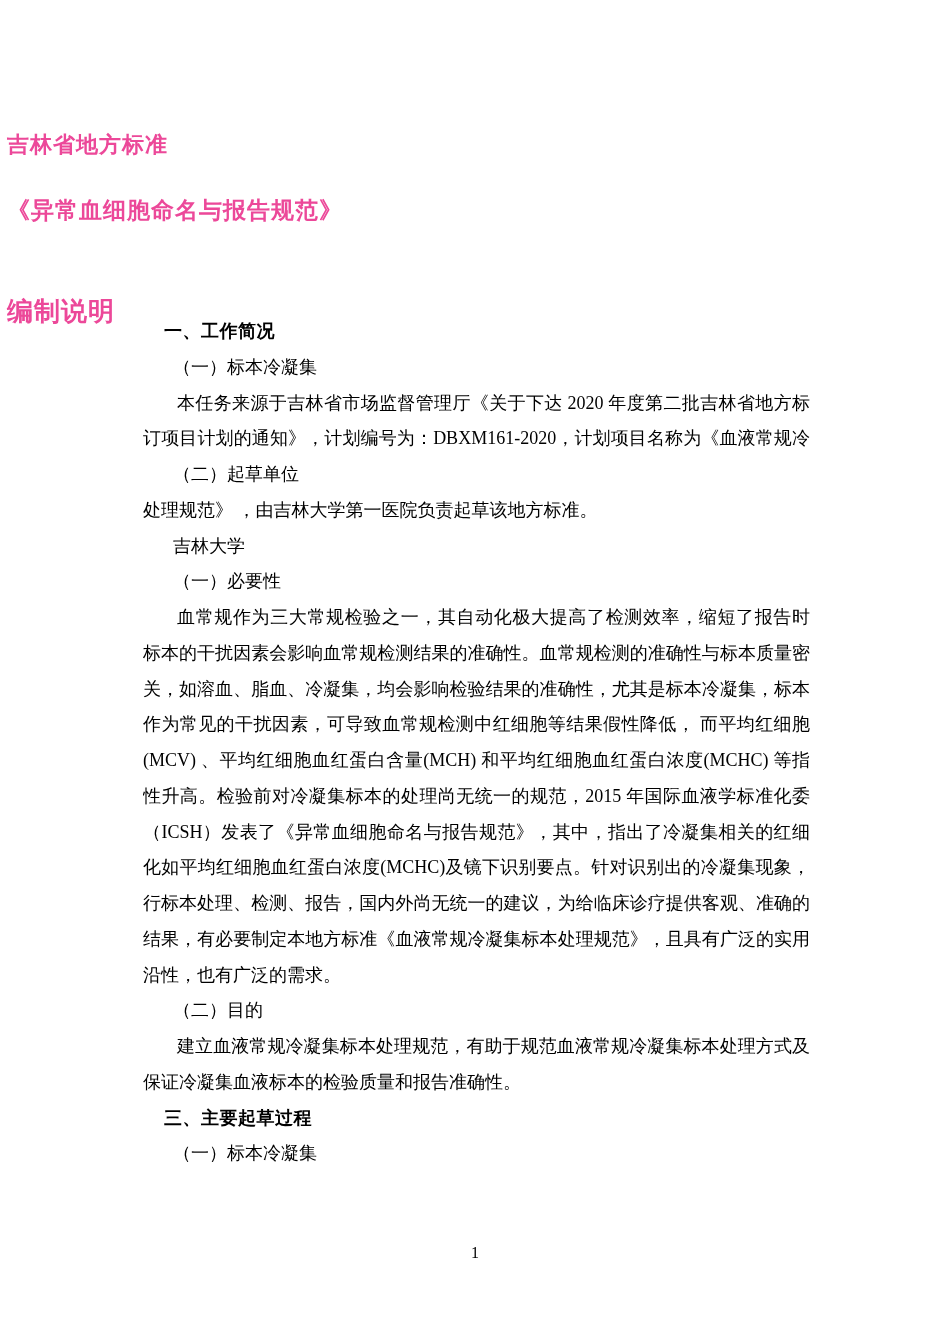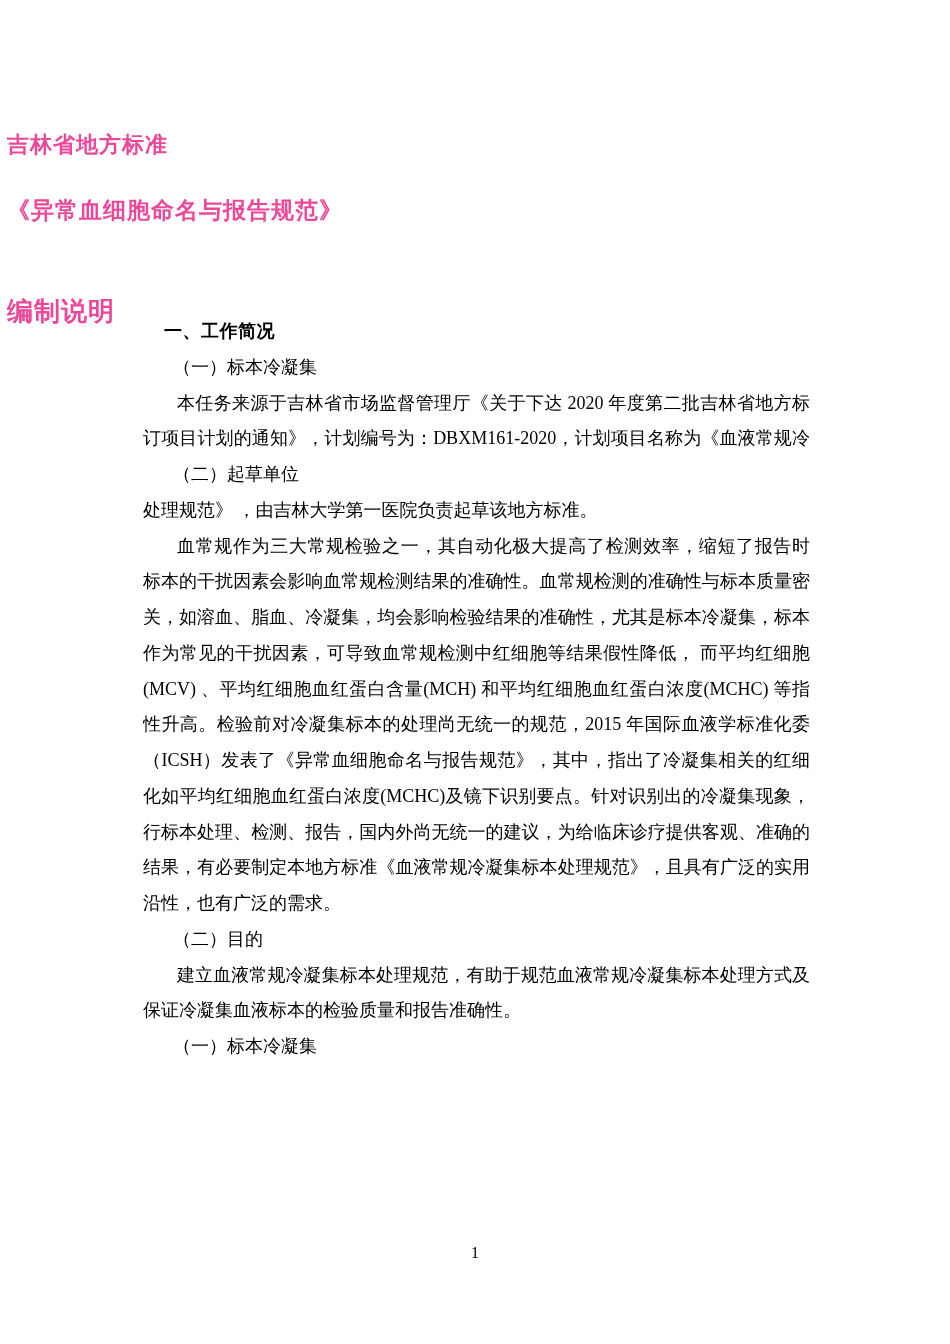--- a/index.html
+++ b/index.html
@@ -77,32 +77,35 @@
 
   <div class="doc-title title-3">编制说明</div>
 
   <div class="doc-body">
       <div class="line heading">一、工作简况</div>
       <div class="line sub">（一）标本冷凝集</div>
       <div class="line first full">本任务来源于吉林省市场监督管理厅《关于下达 2020 年度第二批吉林省地方标准制修</div>
       <div class="line full">订项目计划的通知》，计划编号为：DBXM161-2020，计划项目名称为《血液常规冷凝集标本</div>
       <div class="line sub">（二）起草单位</div>
       <div class="line plain">处理规范》 ，由吉林大学第一医院负责起草该地方标准。</div>
+      <div class="line sub">吉林大学</div>
+      <div class="line sub">（一）必要性</div>
       <div class="line first full">血常规作为三大常规检验之一，其自动化极大提高了检测效率，缩短了报告时间，但</div>
       <div class="line full">标本的干扰因素会影响血常规检测结果的准确性。血常规检测的准确性与标本质量密切相</div>
       <div class="line full">关，如溶血、脂血、冷凝集，均会影响检验结果的准确性，尤其是标本冷凝集，标本冷凝集</div>
       <div class="line full">作为常见的干扰因素，可导致血常规检测中红细胞等结果假性降低， 而平均红细胞体积</div>
       <div class="line full">(MCV) 、平均红细胞血红蛋白含量(MCH) 和平均红细胞血红蛋白浓度(MCHC) 等指标结果假</div>
       <div class="line full">性升高。检验前对冷凝集标本的处理尚无统一的规范，2015 年国际血液学标准化委员会</div>
       <div class="line full">（ICSH）发表了《异常血细胞命名与报告规范》，其中，指出了冷凝集相关的红细胞指数变</div>
       <div class="line full">化如平均红细胞血红蛋白浓度(MCHC)及镜下识别要点。针对识别出的冷凝集现象，如何进</div>
       <div class="line full">行标本处理、检测、报告，国内外尚无统一的建议，为给临床诊疗提供客观、准确的实验室</div>
       <div class="line full">结果，有必要制定本地方标准《血液常规冷凝集标本处理规范》，且具有广泛的实用性、前</div>
       <div class="line plain">沿性，也有广泛的需求。</div>
       <div class="line sub">（二）目的</div>
       <div class="line first full">建立血液常规冷凝集标本处理规范，有助于规范血液常规冷凝集标本处理方式及报告，</div>
       <div class="line plain">保证冷凝集血液标本的检验质量和报告准确性。</div>
+      <div class="line heading">三、主要起草过程</div>
       <div class="line sub">（一）标本冷凝集</div>
     </div>
 
   <div class="page-number">1</div>
 
 </div>
 
 </body></html>

